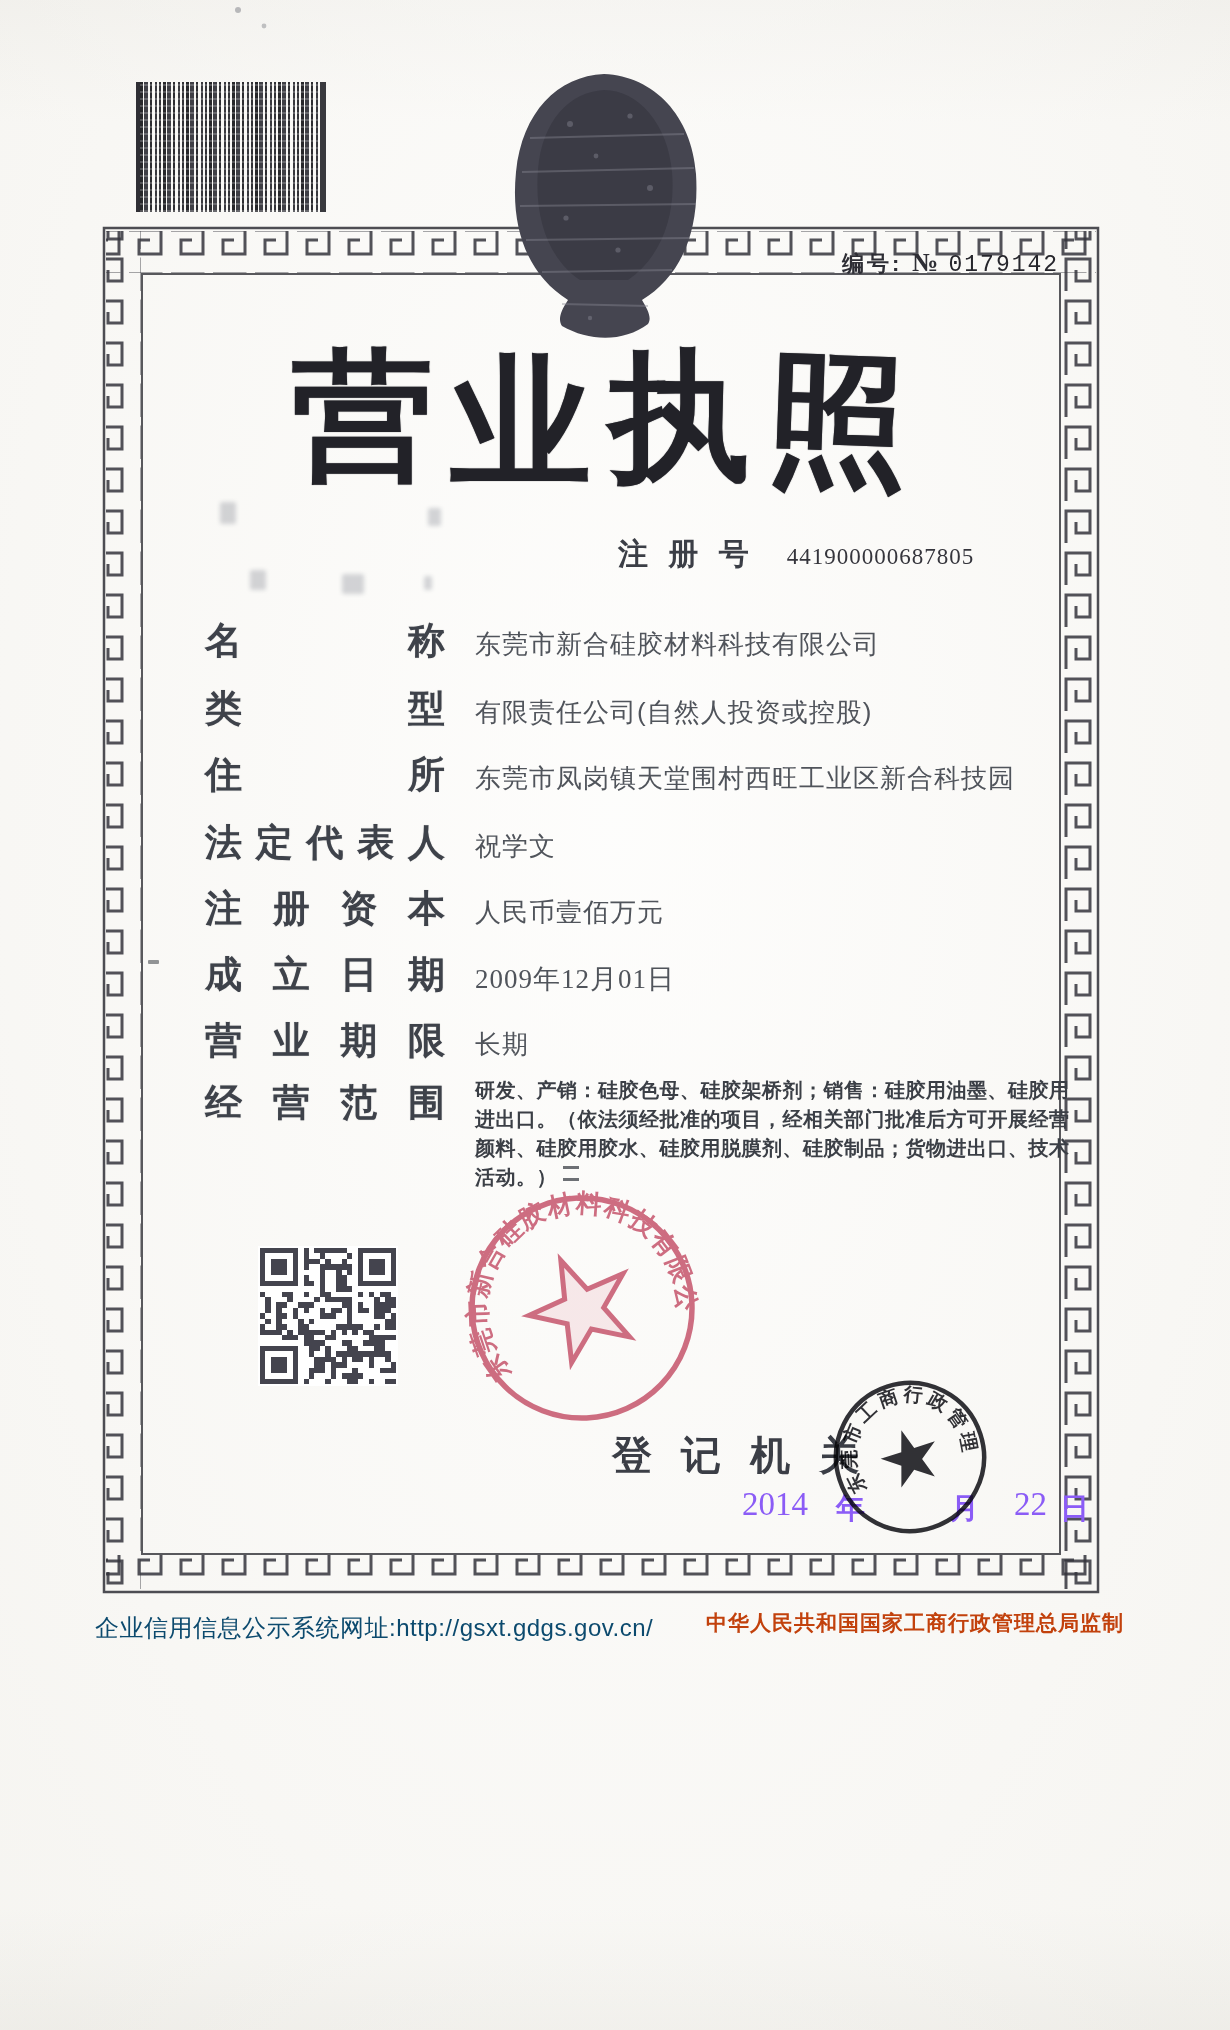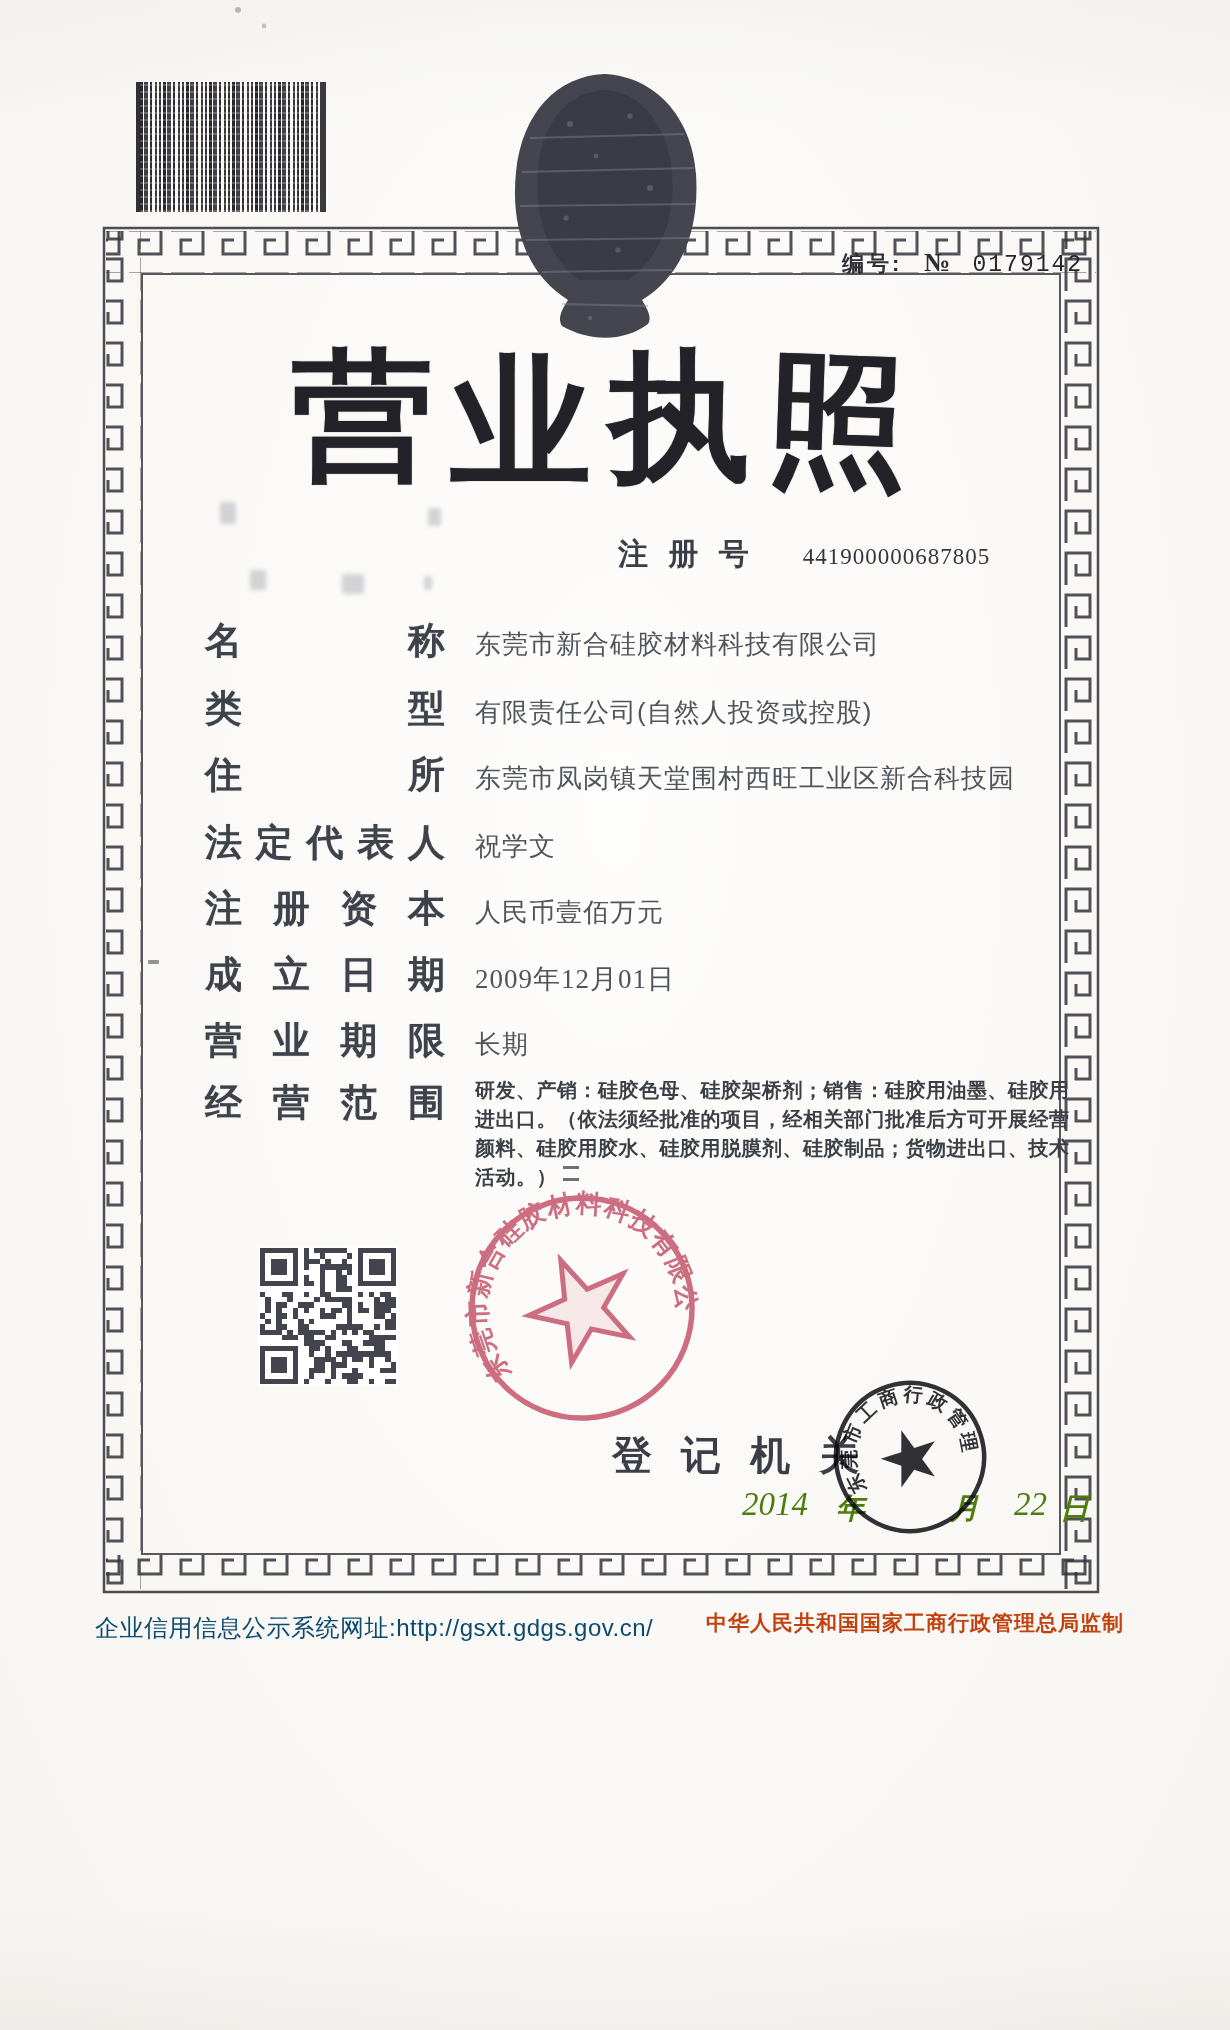--- a/index.html
+++ b/index.html
@@ -21,35 +21,35 @@
   .barcode{
     left:136px;top:82px;width:190px;height:130px;
     background:
       repeating-linear-gradient(0deg, rgba(255,255,255,.22) 0 2px, rgba(255,255,255,0) 2px 7px),
       repeating-linear-gradient(90deg,#1d1d22 0 2px,rgba(0,0,0,0) 2px 4px,#101014 4px 7px,rgba(0,0,0,0) 7px 8px,#2c2c33 8px 12px,rgba(0,0,0,0) 12px 14px,#17171c 14px 16px,rgba(0,0,0,0) 16px 19px,#24242b 19px 21px,rgba(0,0,0,0) 21px 23px);
     box-shadow:inset 4px 0 0 #1a1a20, inset -6px 0 0 #24242b;
     filter:contrast(.95);
     opacity:.92;
   }
   
-  .serial{left:842px;top:248px;height:34px;display:flex;align-items:baseline;gap:22px;color:#2e2e35;}
+  .serial{left:842px;top:248px;height:34px;display:flex;align-items:baseline;gap:10px;color:#2e2e35;}
   .serial .lab{font-size:22px;letter-spacing:3px;font-weight:600;}
   .serial .no{font-family:"Liberation Serif","DejaVu Serif",serif;font-weight:700;font-size:26px;}
   .serial .digits{font-family:"Liberation Mono","DejaVu Sans Mono",monospace;font-size:23px;letter-spacing:2px;color:#26262c;}
   
   .title{
     left:292px;top:336px;width:616px;height:168px;
     display:flex;justify-content:space-between;align-items:flex-start;
     font-size:141px;line-height:160px;font-weight:800;color:#222228;
     text-shadow:0 0 1px rgba(20,20,25,.7);
   }
   .title span:nth-child(2){transform:translateY(6px);}
   .title span:nth-child(4){transform:rotate(2deg) translateY(4px);}
   
-  .regno{left:618px;top:534px;display:flex;align-items:baseline;gap:48px;}
+  .regno{left:618px;top:534px;display:flex;align-items:baseline;gap:32px;}
   .regno .lab{font-size:30px;font-weight:600;letter-spacing:6px;color:#3b3e46;}
   .regno .num{font-family:"Liberation Serif","DejaVu Serif",serif;font-size:23px;letter-spacing:1px;color:#35353c;}
   
   .row{position:absolute;left:205px;width:900px;height:60px;}
   .flabel{
     position:absolute;left:0;top:0;width:240px;
     display:flex;justify-content:space-between;
     font-size:37px;font-weight:600;color:#3e424a;
     text-shadow:0 0 1px rgba(40,44,52,.35);
   }
@@ -57,21 +57,21 @@
   .fvalue.serifnum{font-family:"Liberation Serif","DejaVu Serif",serif;font-size:27px;}
   .scope-lines{position:absolute;left:475px;top:1076px;width:650px;font-size:20px;line-height:29px;font-weight:600;color:#3b3f46;letter-spacing:.5px;}
   .scope-end-mark{left:563px;top:1166px;width:16px;height:9px;border-top:3px solid #4a4e55;border-bottom:3px solid #4a4e55;opacity:.8;}
   
   .qr{left:258px;top:1246px;width:136px;height:136px;padding:2px;background:#fff;
       display:grid;grid-template-columns:repeat(25,1fr);grid-template-rows:repeat(25,1fr);}
   .qr i{display:block;}
   .qr i.on{background:#44444e;}
   
   .registrar{left:612px;top:1428px;font-size:40px;font-weight:600;letter-spacing:9px;color:#3b3e46;}
-  .dpart{position:absolute;color:#4d7c0f;font-style:italic;}
+  .dpart{position:absolute;color:#8b5cf6;}
   .dnum{font-family:"Liberation Serif","DejaVu Serif",serif;font-size:33px;}
   .dunit{font-size:29px;font-weight:600;}
   
   .footer-left{left:95px;top:1612px;font-size:24px;letter-spacing:.5px;color:#0c4a6e;}
   .footer-right{left:706px;top:1609px;font-size:21px;font-weight:600;letter-spacing:1px;color:#c2410c;}
   
   .stamp{mix-blend-mode:multiply;}
   
   .smudge{position:absolute;background:#6a6f7c;filter:blur(2px);opacity:.28;border-radius:2px;}
   .dash-artifact{left:148px;top:960px;width:11px;height:4px;background:#3c3f45;opacity:.55;border-radius:1px;}

